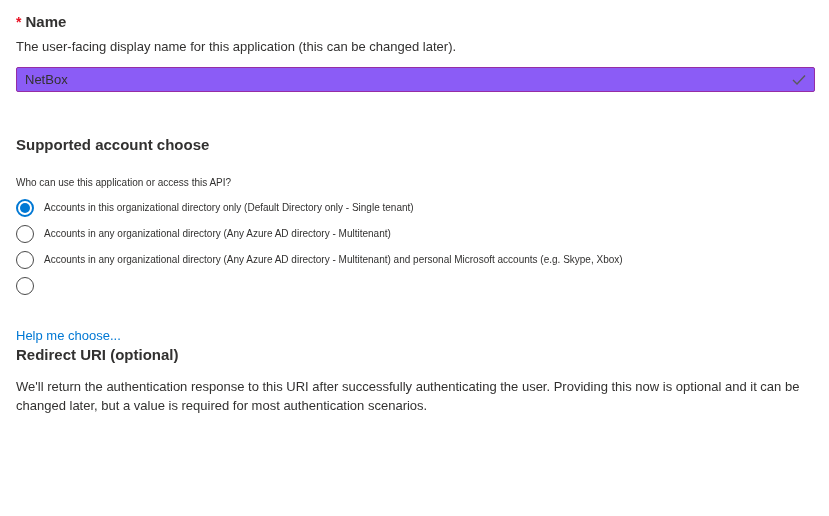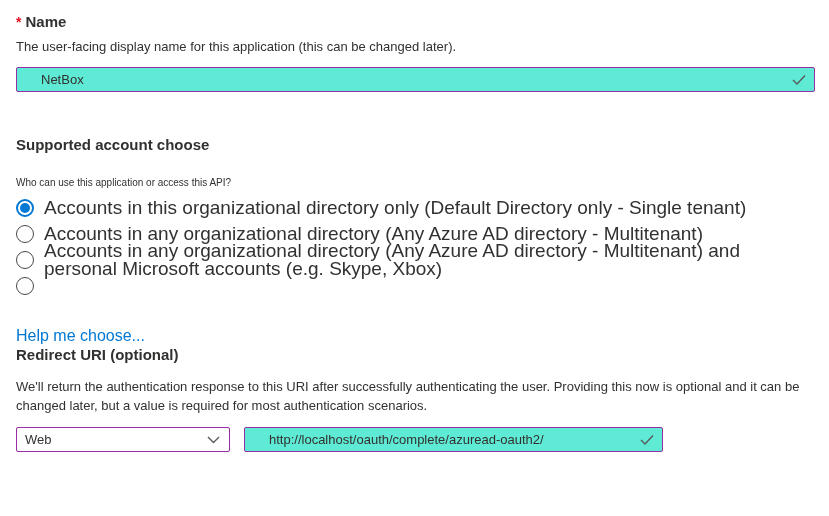--- a/index.html
+++ b/index.html
@@ -19,22 +19,22 @@
 
   .desc {
     font-size: 13px; line-height: 19px; color: #323130;
     margin-top: 5px; max-width: 799px;
   }
 
   .field-wrap { position: relative; }
   .text-input {
     height: 25px; border: 1.5px solid #962da4; border-radius: 2px;
     font-family: "Liberation Sans", sans-serif;
-    font-size: 13px; color: #323130; background: #5eead4;
-    padding: 0 28px 0 24px; outline: none; display: block;
+    font-size: 13px; color: #323130; background: #8b5cf6;
+    padding: 0 28px 0 8px; outline: none; display: block;
   }
   .name-field { margin-top: 11px; width: 799px; }
   .check-icon {
     position: absolute; right: 9px; top: 50%; transform: translateY(-50%);
     width: 14px; height: 11px; pointer-events: none;
   }
 
   .title-accounts { margin-top: 43px; }
   .question { margin-top: 18px; font-size: 10px; line-height: 19px; }
 
@@ -46,25 +46,25 @@
   .radio-outer {
     width: 18px; height: 18px; border-radius: 50%;
     border: 1px solid #4a4a4a; margin-right: 10px; flex: none;
     position: relative; background: #fff;
   }
   .radio-row.selected .radio-outer { border: 2px solid #0078d4; }
   .radio-row.selected .radio-outer::after {
     content: ""; position: absolute; left: 2px; top: 2px; right: 2px; bottom: 2px;
     background: #0078d4; border-radius: 50%;
   }
-  .radio-label { font-size: 19px; line-height: 18px; color: #323130; }
+  .radio-label { font-size: 10px; line-height: 18px; color: #323130; }
 
   .help-link {
     display: inline-block; margin-top: 24px;
-    color: #0078d4; font-size: 16px; line-height: 18px;
+    color: #0078d4; font-size: 13px; line-height: 18px;
     text-decoration: none; cursor: pointer;
   }
 
   .title-redirect { }
   .desc-redirect { margin-top: 12px; }
 
   .redirect-row { display: flex; gap: 14px; margin-top: 12px; align-items: center; }
   .dropdown {
     width: 214px; height: 25px; border: 1.5px solid #962da4; border-radius: 2px;
     display: flex; align-items: center; justify-content: space-between;
@@ -113,28 +113,14 @@
       <span class="radio-outer"></span>
     </div>
   </div>
 
   <a class="help-link">Help me choose...</a>
 
   
   <div class="section-title title-redirect">Redirect URI (optional)</div>
   <div class="desc desc-redirect">We'll return the authentication response to this URI after successfully authenticating the user. Providing this now is optional and it can be changed later, but a value is required for most authentication scenarios.</div>
 
-  <div class="redirect-row">
-    <div class="dropdown">
-      <span>Web</span>
-      <svg class="chevron-icon" viewBox="0 0 13 8">
-        <polyline points="1,1 6.5,6.5 12,1" fill="none" stroke="#5a5a5a" stroke-width="1.4"></polyline>
-      </svg>
-    </div>
-    <div class="field-wrap uri-field">
-      <input class="text-input uri-input" value="http://localhost/oauth/complete/azuread-oauth2/" style="">
-      <svg class="check-icon" viewBox="0 0 14 11">
-        <polyline points="1,5.5 5,9.5 13,1" fill="none" stroke="#5a5a5a" stroke-width="1.4"></polyline>
-      </svg>
-    </div>
-  </div>
 
 </div>
 
 </body></html>

